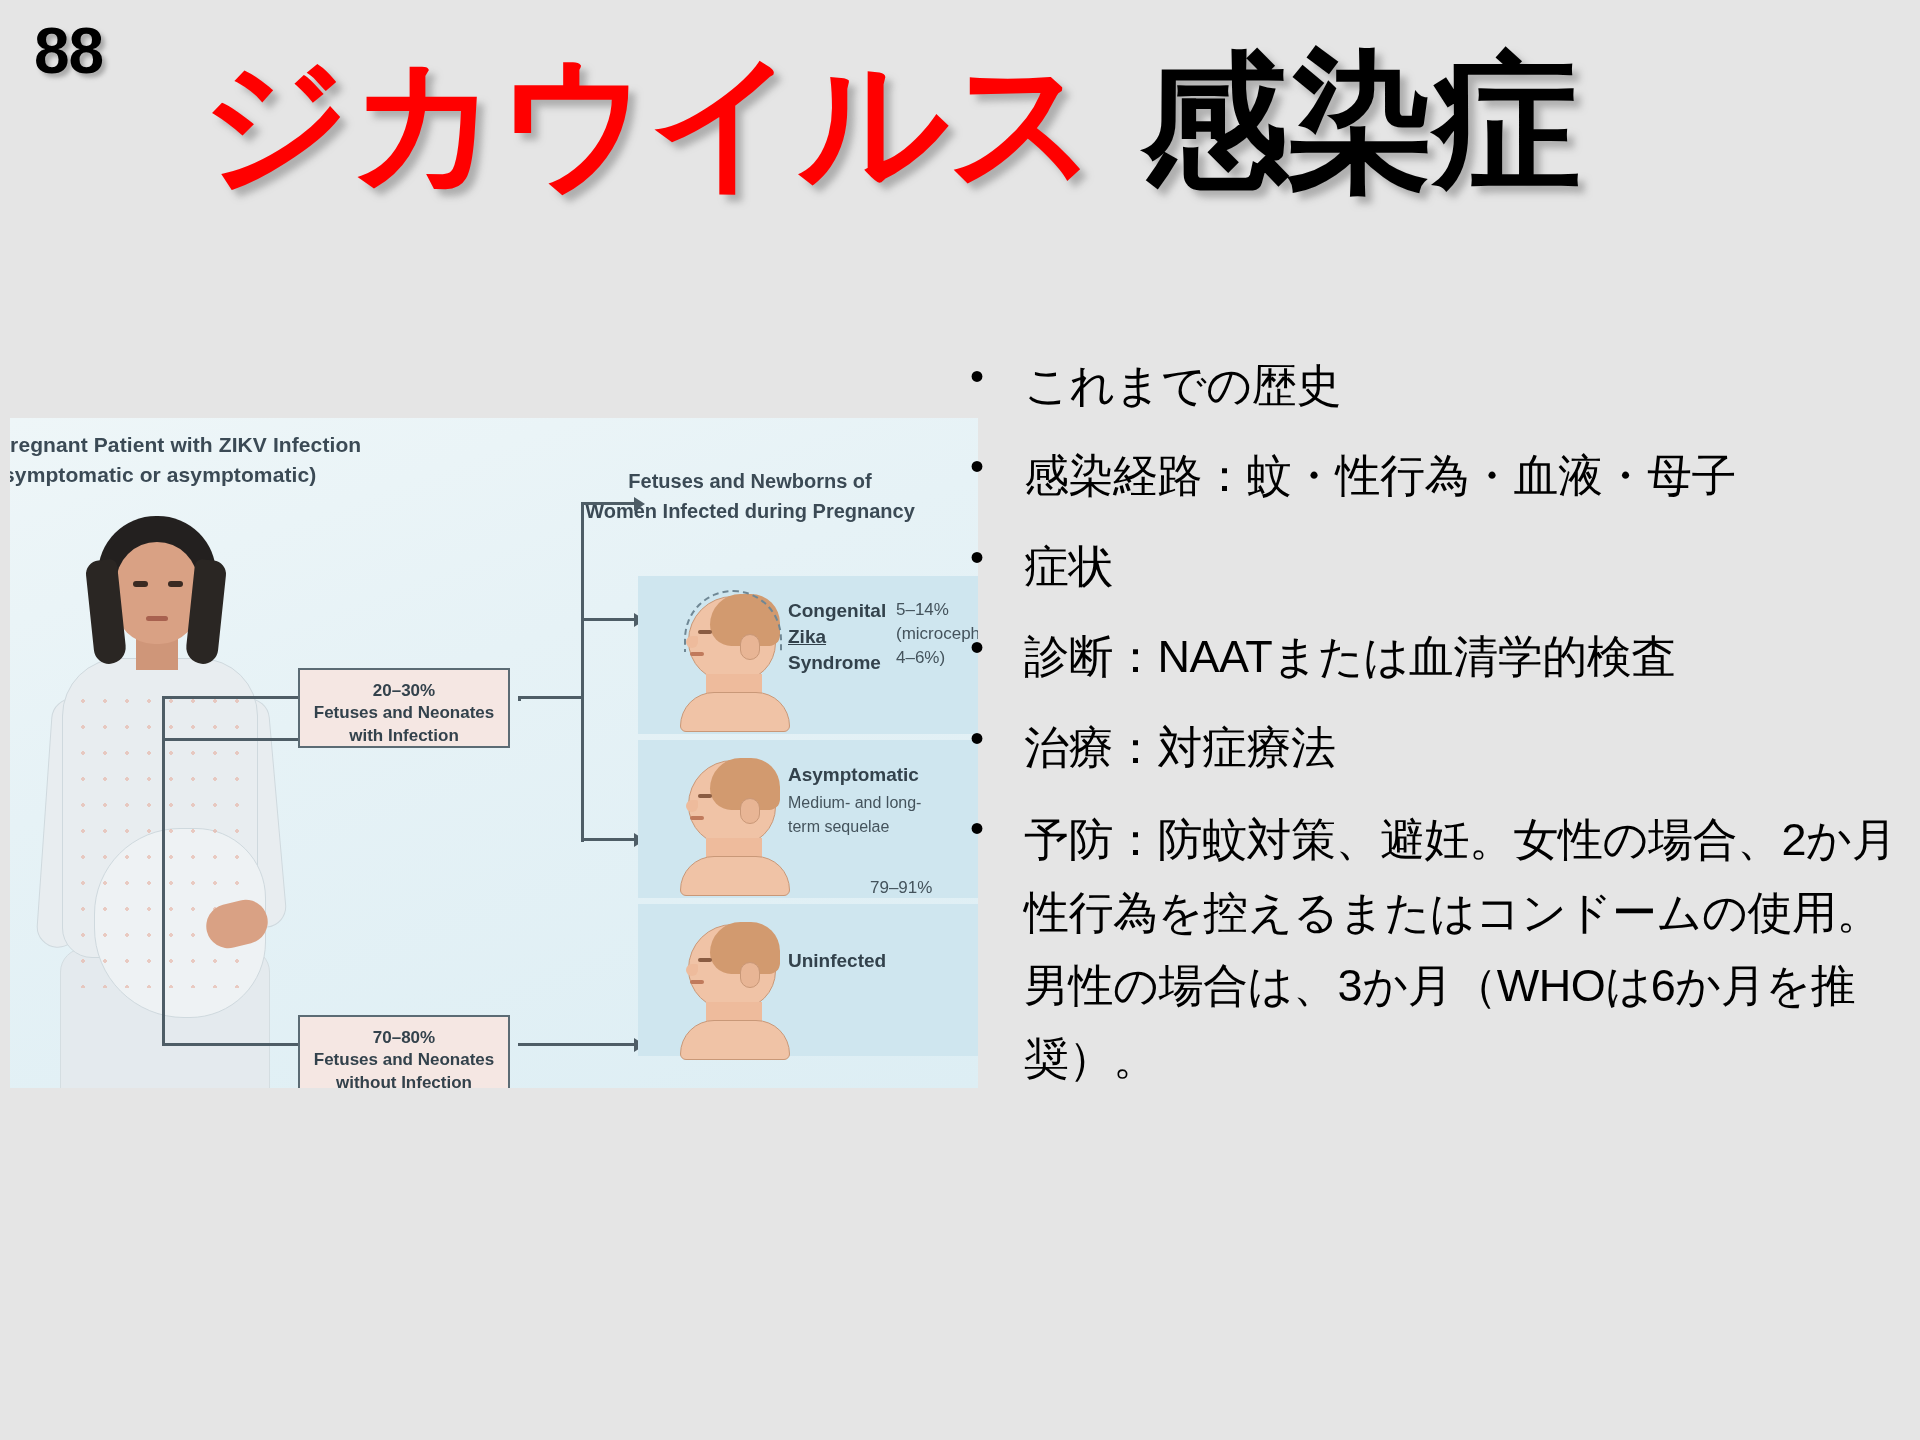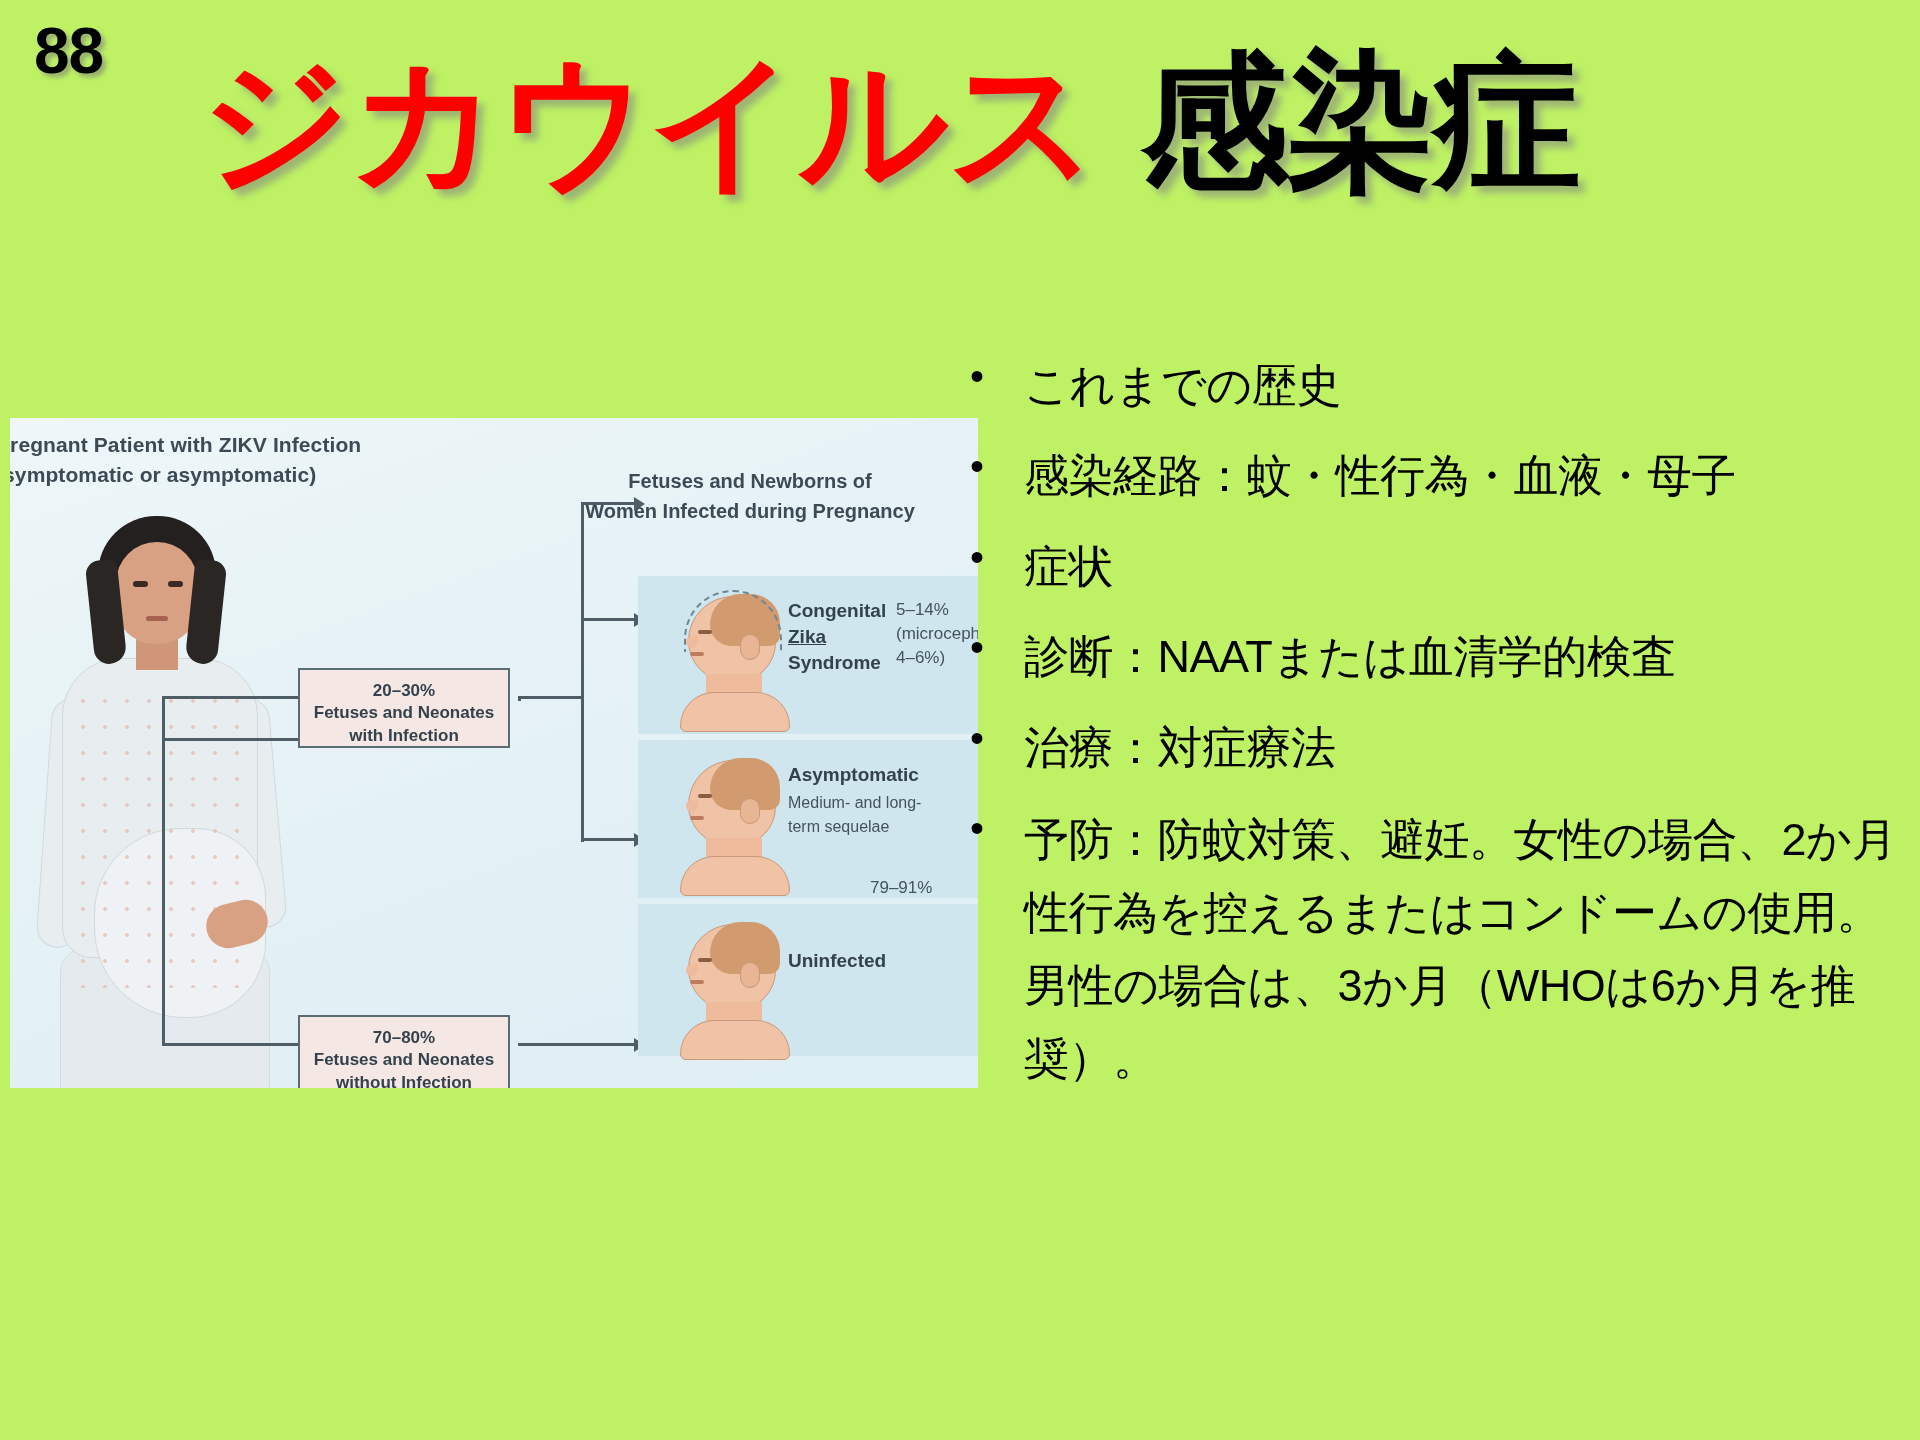--- a/index.html
+++ b/index.html
@@ -3,21 +3,21 @@
 <meta charset="utf-8">
 <style>
   * { margin:0; padding:0; box-sizing:border-box; }
   html,body { width:1920px; height:1440px; }
   body {
     background:#ffffff;
     font-family:"Liberation Sans","DejaVu Sans",sans-serif;
     overflow:hidden;
     position:relative;
   }
-  #slide { position:absolute; inset:0; width:1920px; height:1440px; background:#bef264; }
+  #slide { position:absolute; inset:0; width:1920px; height:1440px; background:#e5e5e5; }
 
   
   .slide-number {
     position:absolute; left:34px; top:14px;
     font-size:64px; font-weight:bold; color:#000;
     letter-spacing:-1px;
     text-shadow:4px 4px 4px rgba(120,120,120,.55);
   }
 
   

